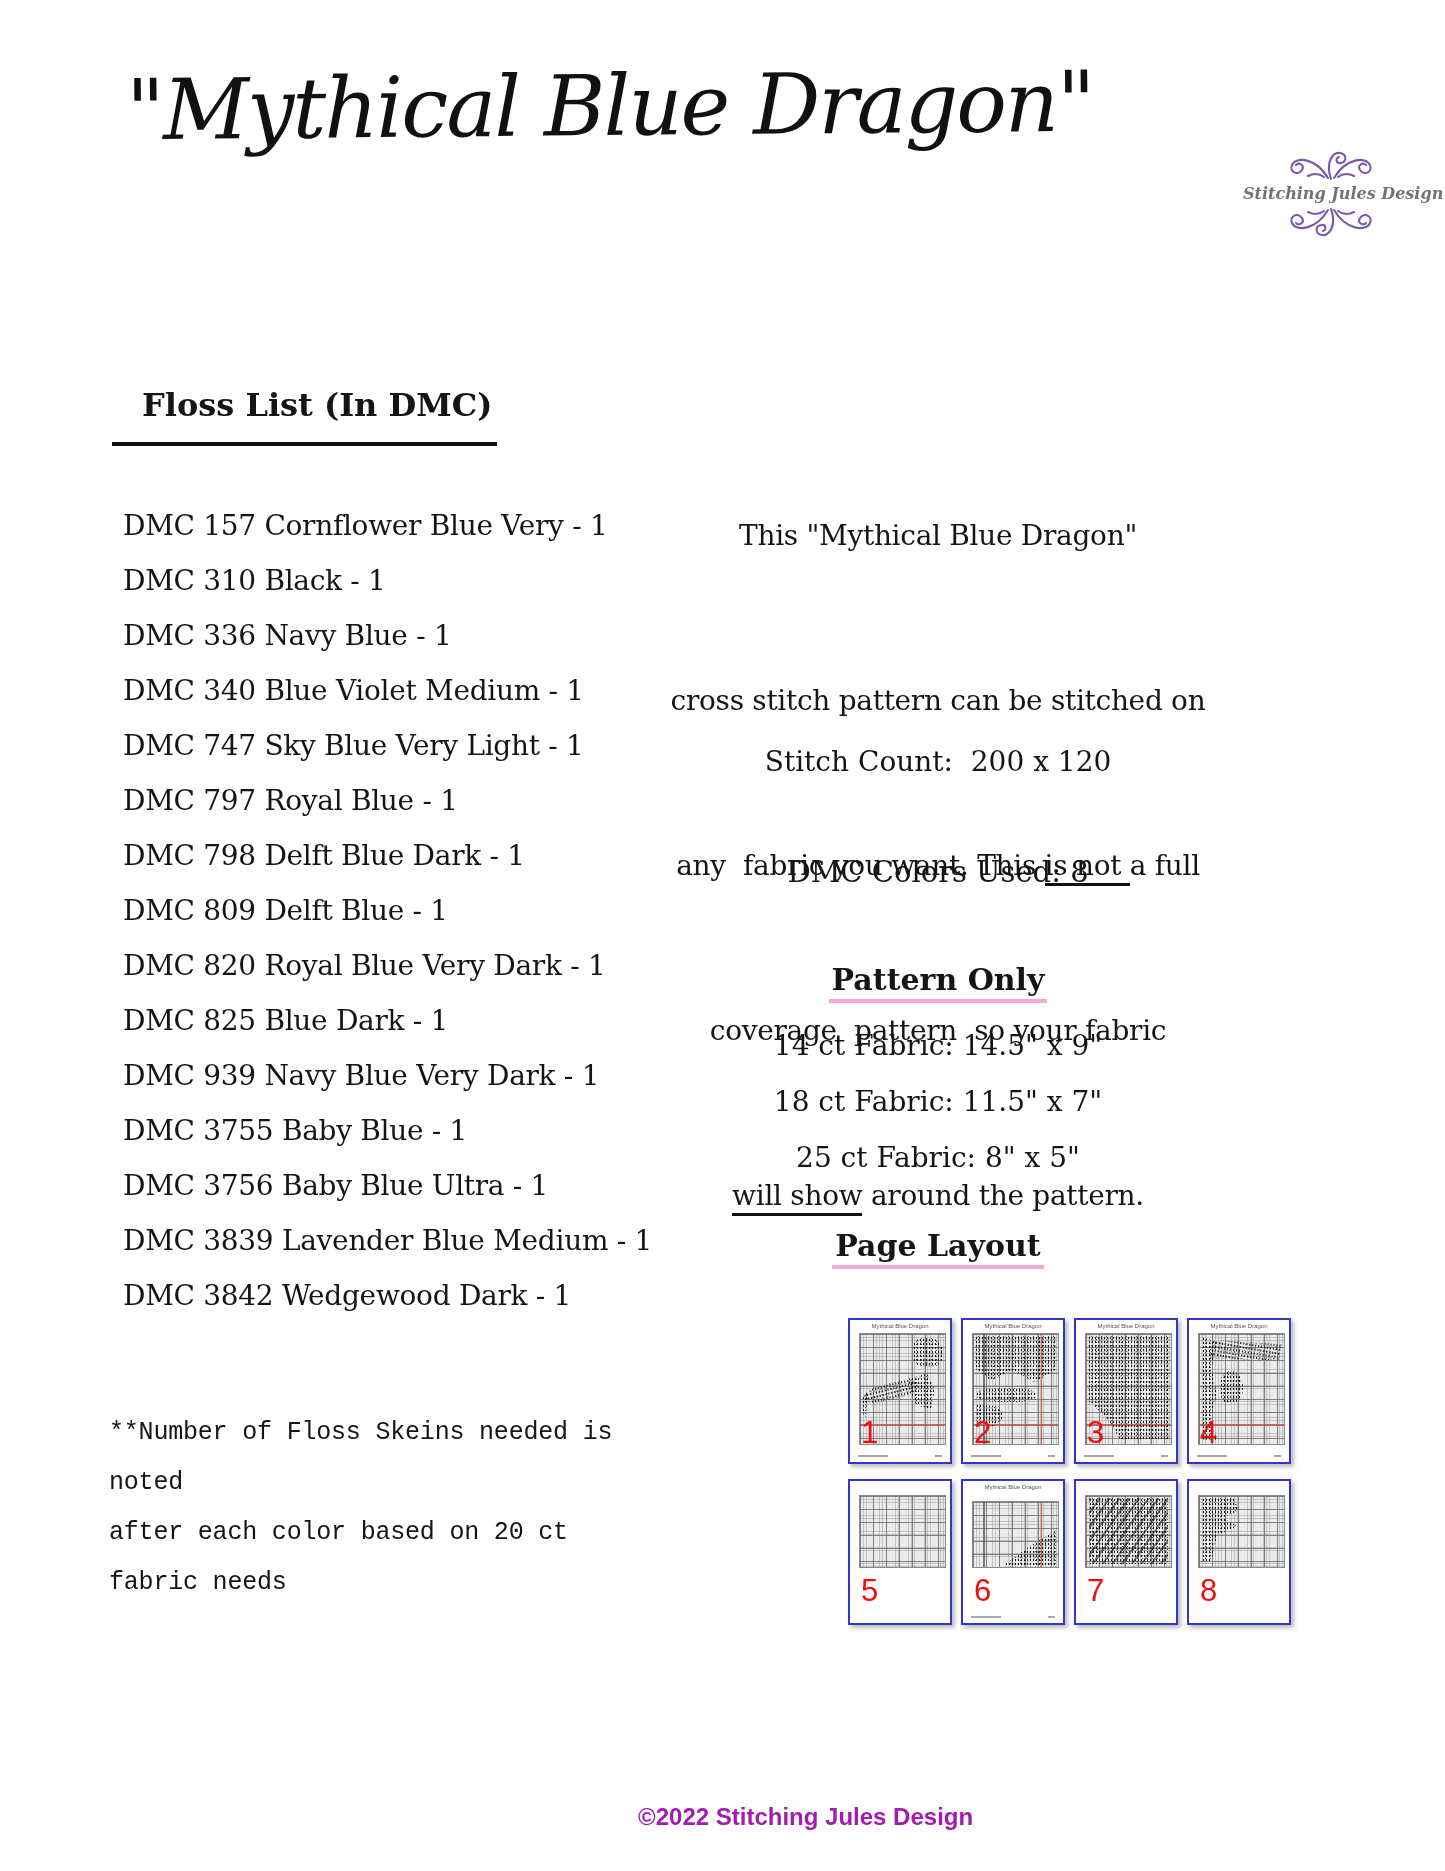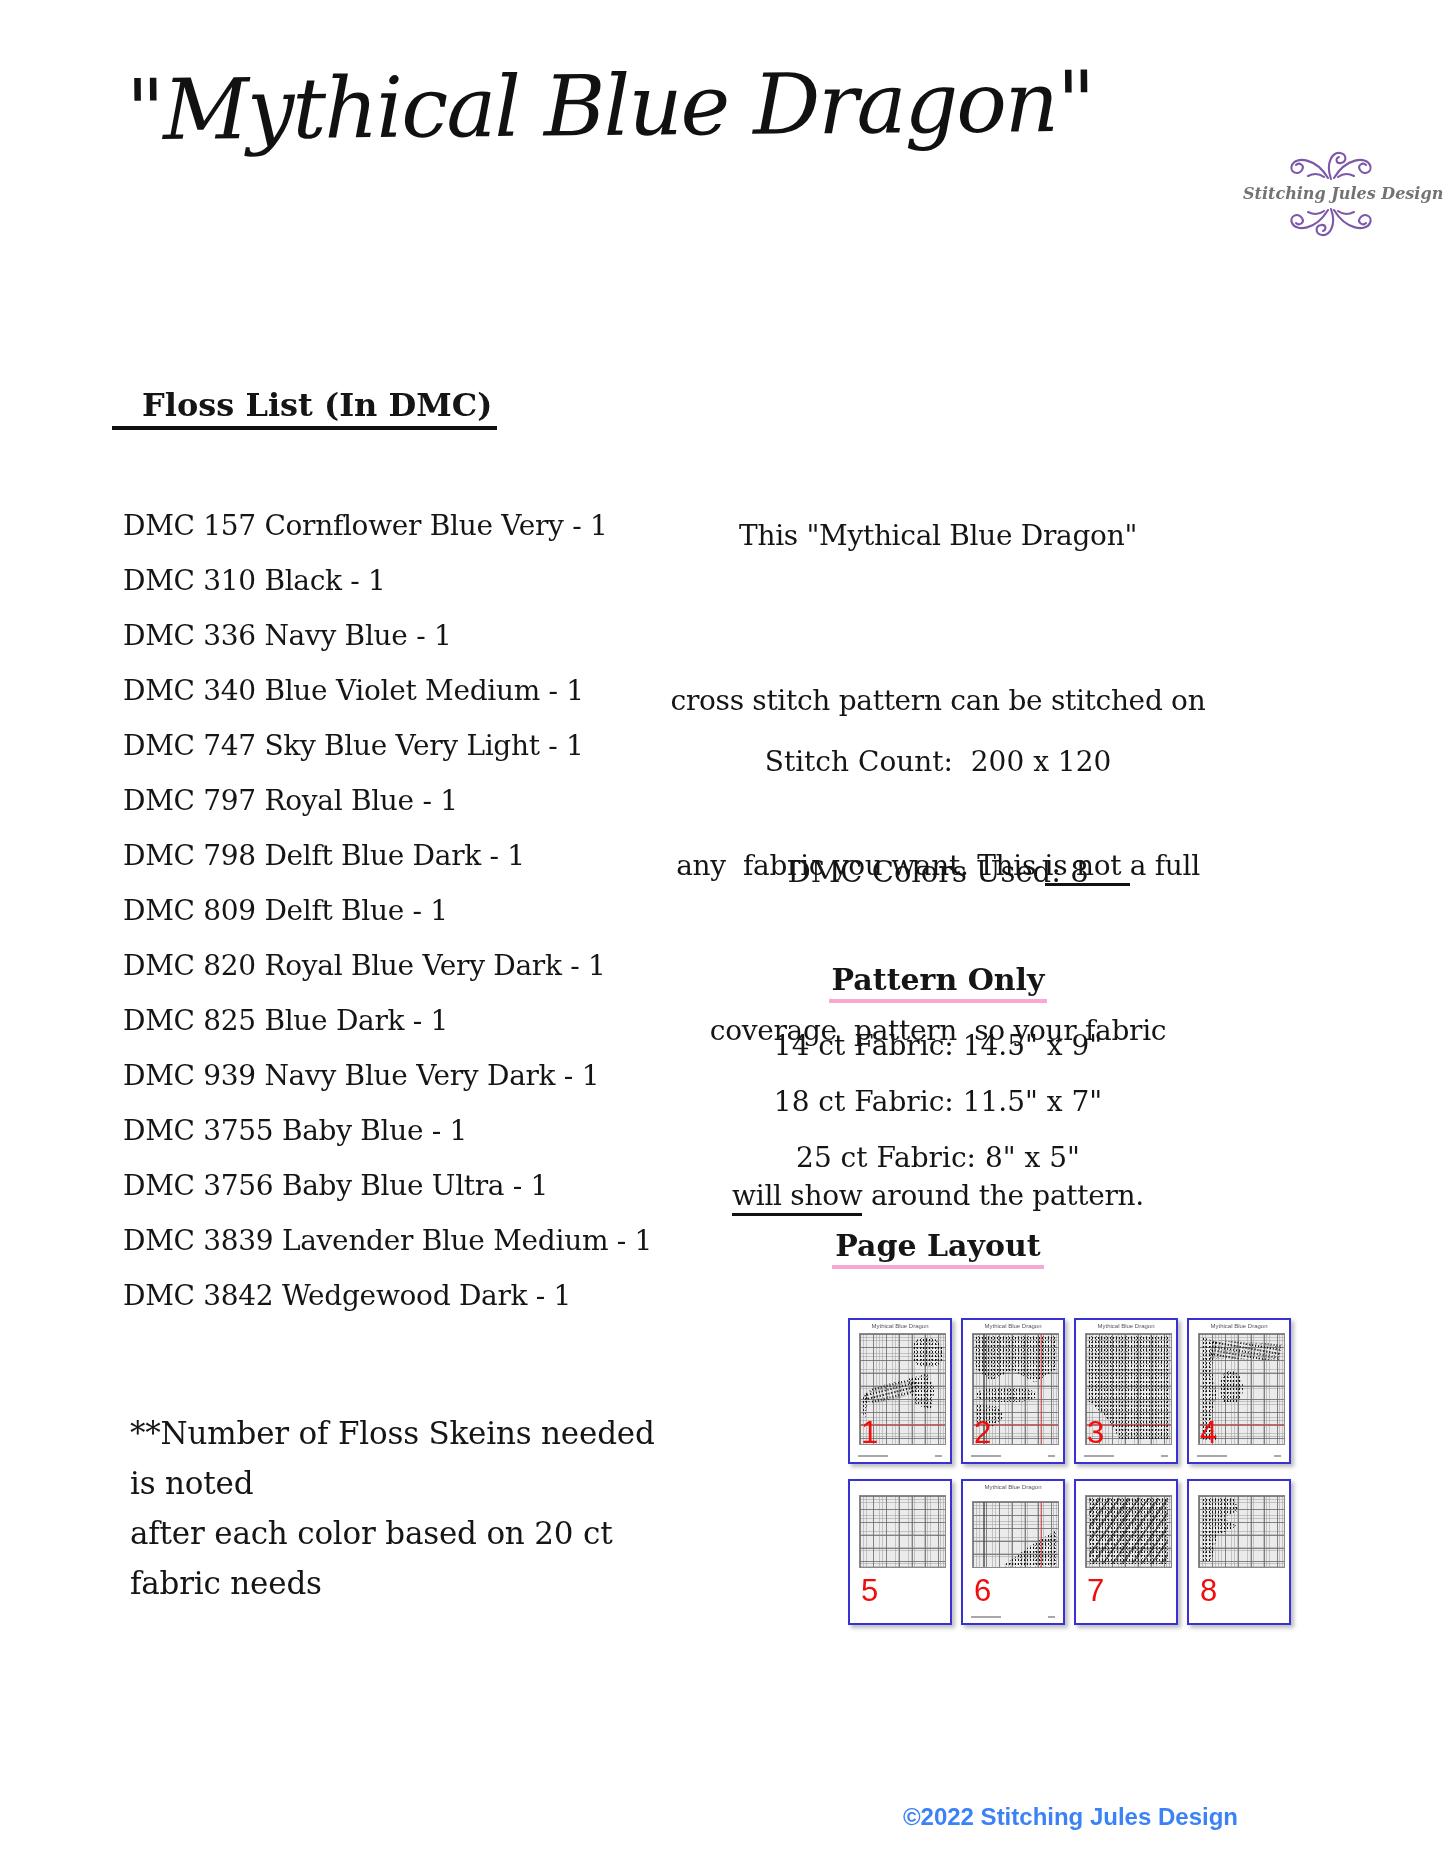--- a/index.html
+++ b/index.html
@@ -23,26 +23,26 @@
   .logo .brand {
     font-style:italic; font-weight:bold; font-size:16px;
     color:#737373; letter-spacing:0; line-height:20px; white-space:nowrap;
   }
 
   
   .floss-heading {
     left:112px; top:386px; font-size:32px; font-weight:bold; white-space:nowrap;
   }
   .floss-heading span {
-    border-bottom:4px solid #111; padding-left:30px; padding-right:5px; padding-bottom:2px;
+    border-bottom:4px solid #111; padding-left:30px; padding-right:5px; padding-bottom:18px;
   }
   .floss-list { left:123px; top:498px; width:580px; font-size:28px; letter-spacing:-0.3px; }
   .floss-list .item { height:55px; line-height:55px; white-space:nowrap; }
   .floss-footnote {
-    left:130px; top:1408px; width:540px; font-size:31px; line-height:50px; letter-spacing:-0.2px;
+    left:109px; top:1408px; width:540px; font-size:25px; line-height:50px; letter-spacing:-0.2px;font-family:Liberation Mono, monospace;
   }
 
   
   .rcol { text-align:center; }
   .desc { left:628px; top:398px; width:620px; font-size:28px; line-height:55px; letter-spacing:-0.3px; }
   .u { border-bottom:3px solid #111; padding-bottom:1px; }
   .stitch-count { left:628px; top:745px; width:620px; font-size:28px; }
   .colors-used  { left:628px; top:855px; width:620px; font-size:29px; }
   .pattern-only-h, .page-layout-h {
     font-size:30px; font-weight:bold; white-space:nowrap;
@@ -119,22 +119,22 @@
   .t6 .f1 { right:2%; bottom:0; width:64%; height:56%; clip-path:polygon(100% 0,100% 100%,0 100%,55% 40%); }
 
   .t7 .f1 { left:4%; top:3%; width:92%; height:94%; }
   .t7 .f2 { left:4%; top:3%; width:92%; height:94%;
             background-image:repeating-linear-gradient(125deg, rgba(0,0,0,.45) 0 2px, transparent 2px 8px); }
 
   .t8 .f1 { left:4%; top:2%; width:43%; height:90%; clip-path:polygon(0 0,85% 0,100% 20%,55% 32%,95% 45%,40% 60%,25% 100%,0 100%); }
 
   
   .footer {
-    left:638px; top:1803px; width:600px; text-align:right;
-    font-family:"Liberation Sans", sans-serif; font-weight:bold; font-size:24px; color:#3b82f6;
+    left:638px; top:1803px; width:600px; text-align:left;
+    font-family:"Liberation Sans", sans-serif; font-weight:bold; font-size:24px; color:#a21caf;
   }
 </style>
 </head>
 <body>
 
 <div id="page">
 
   <div class="abs title">"Mythical Blue Dragon"</div>
 
   <div class="abs logo">

